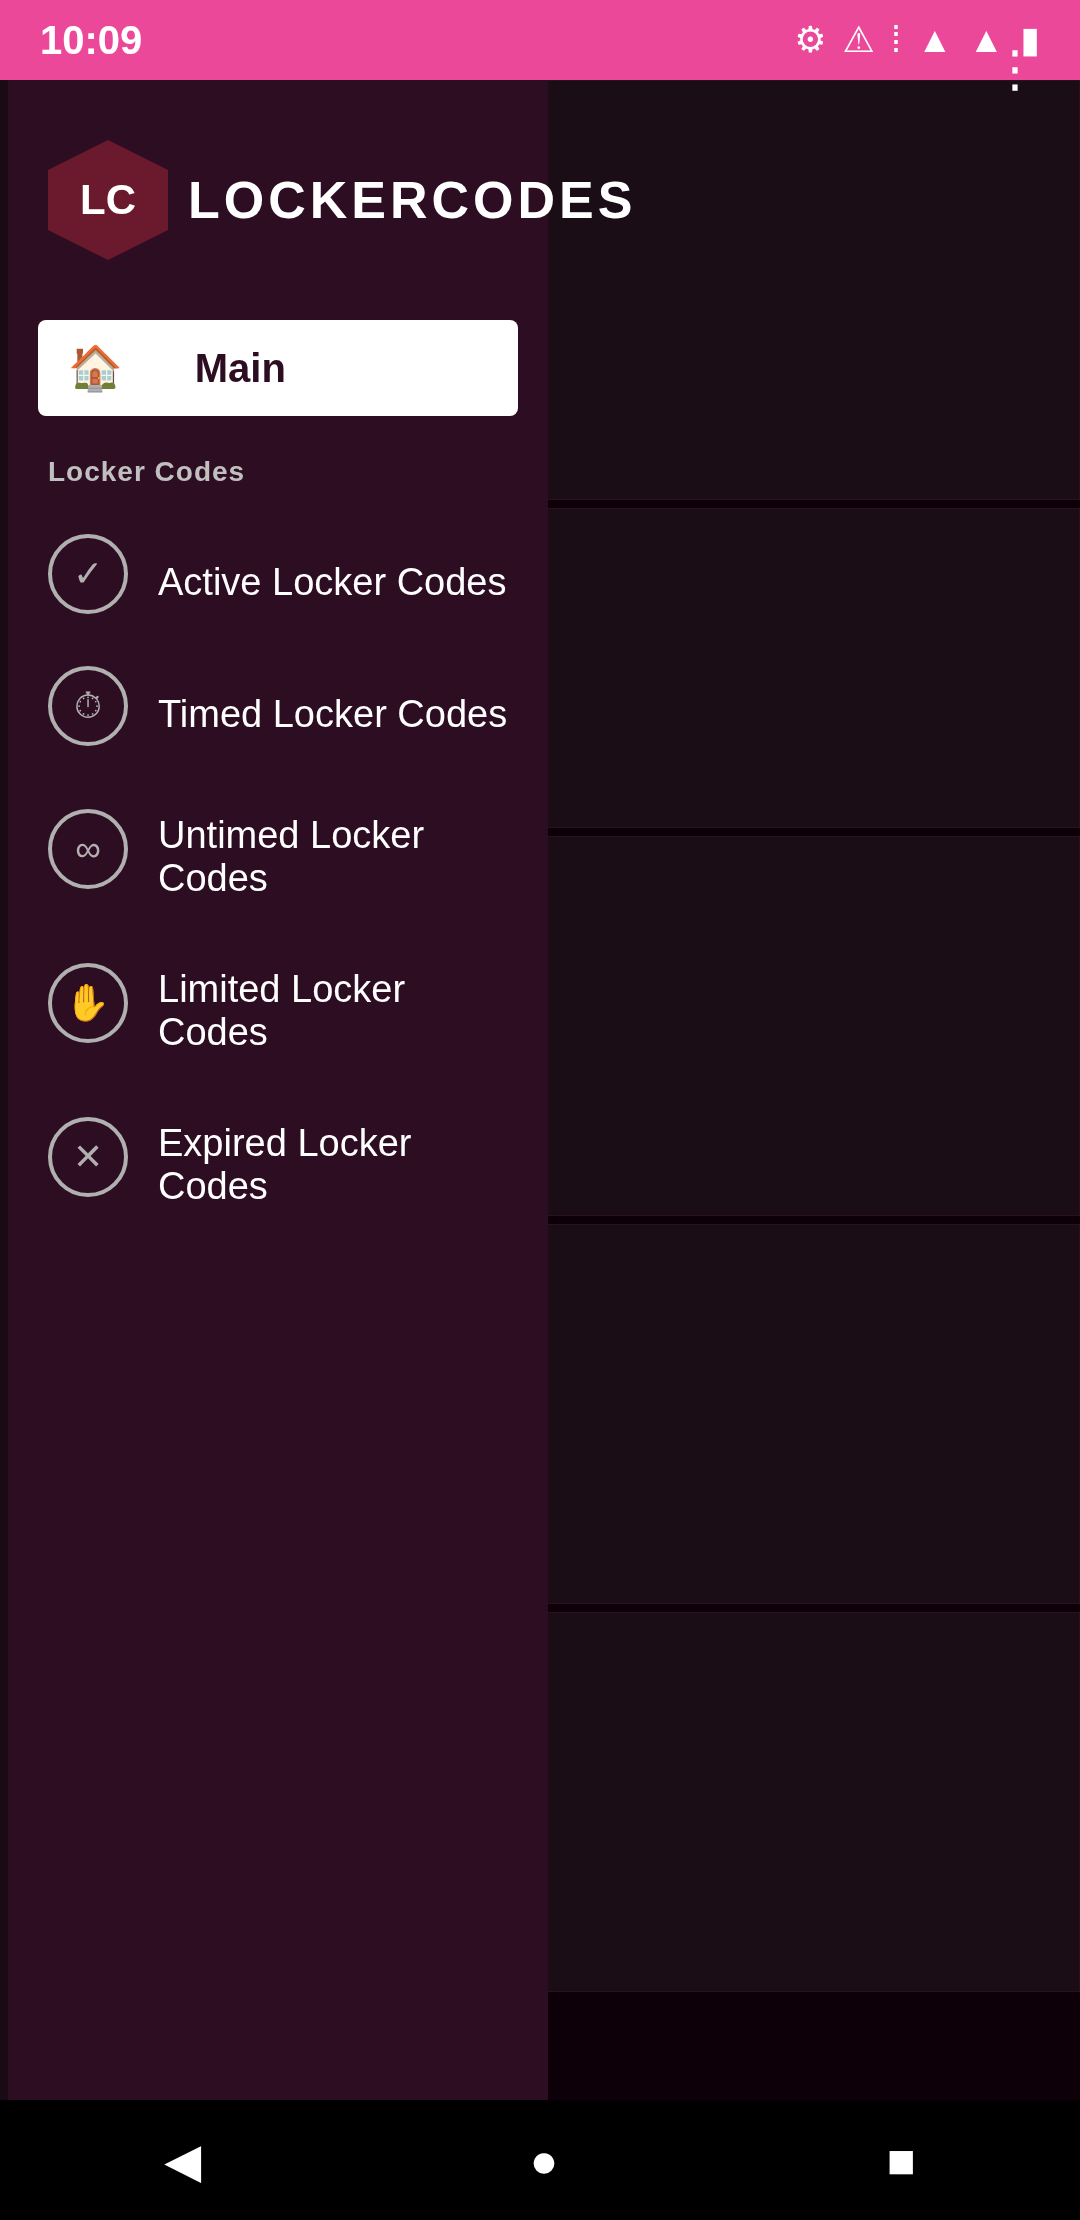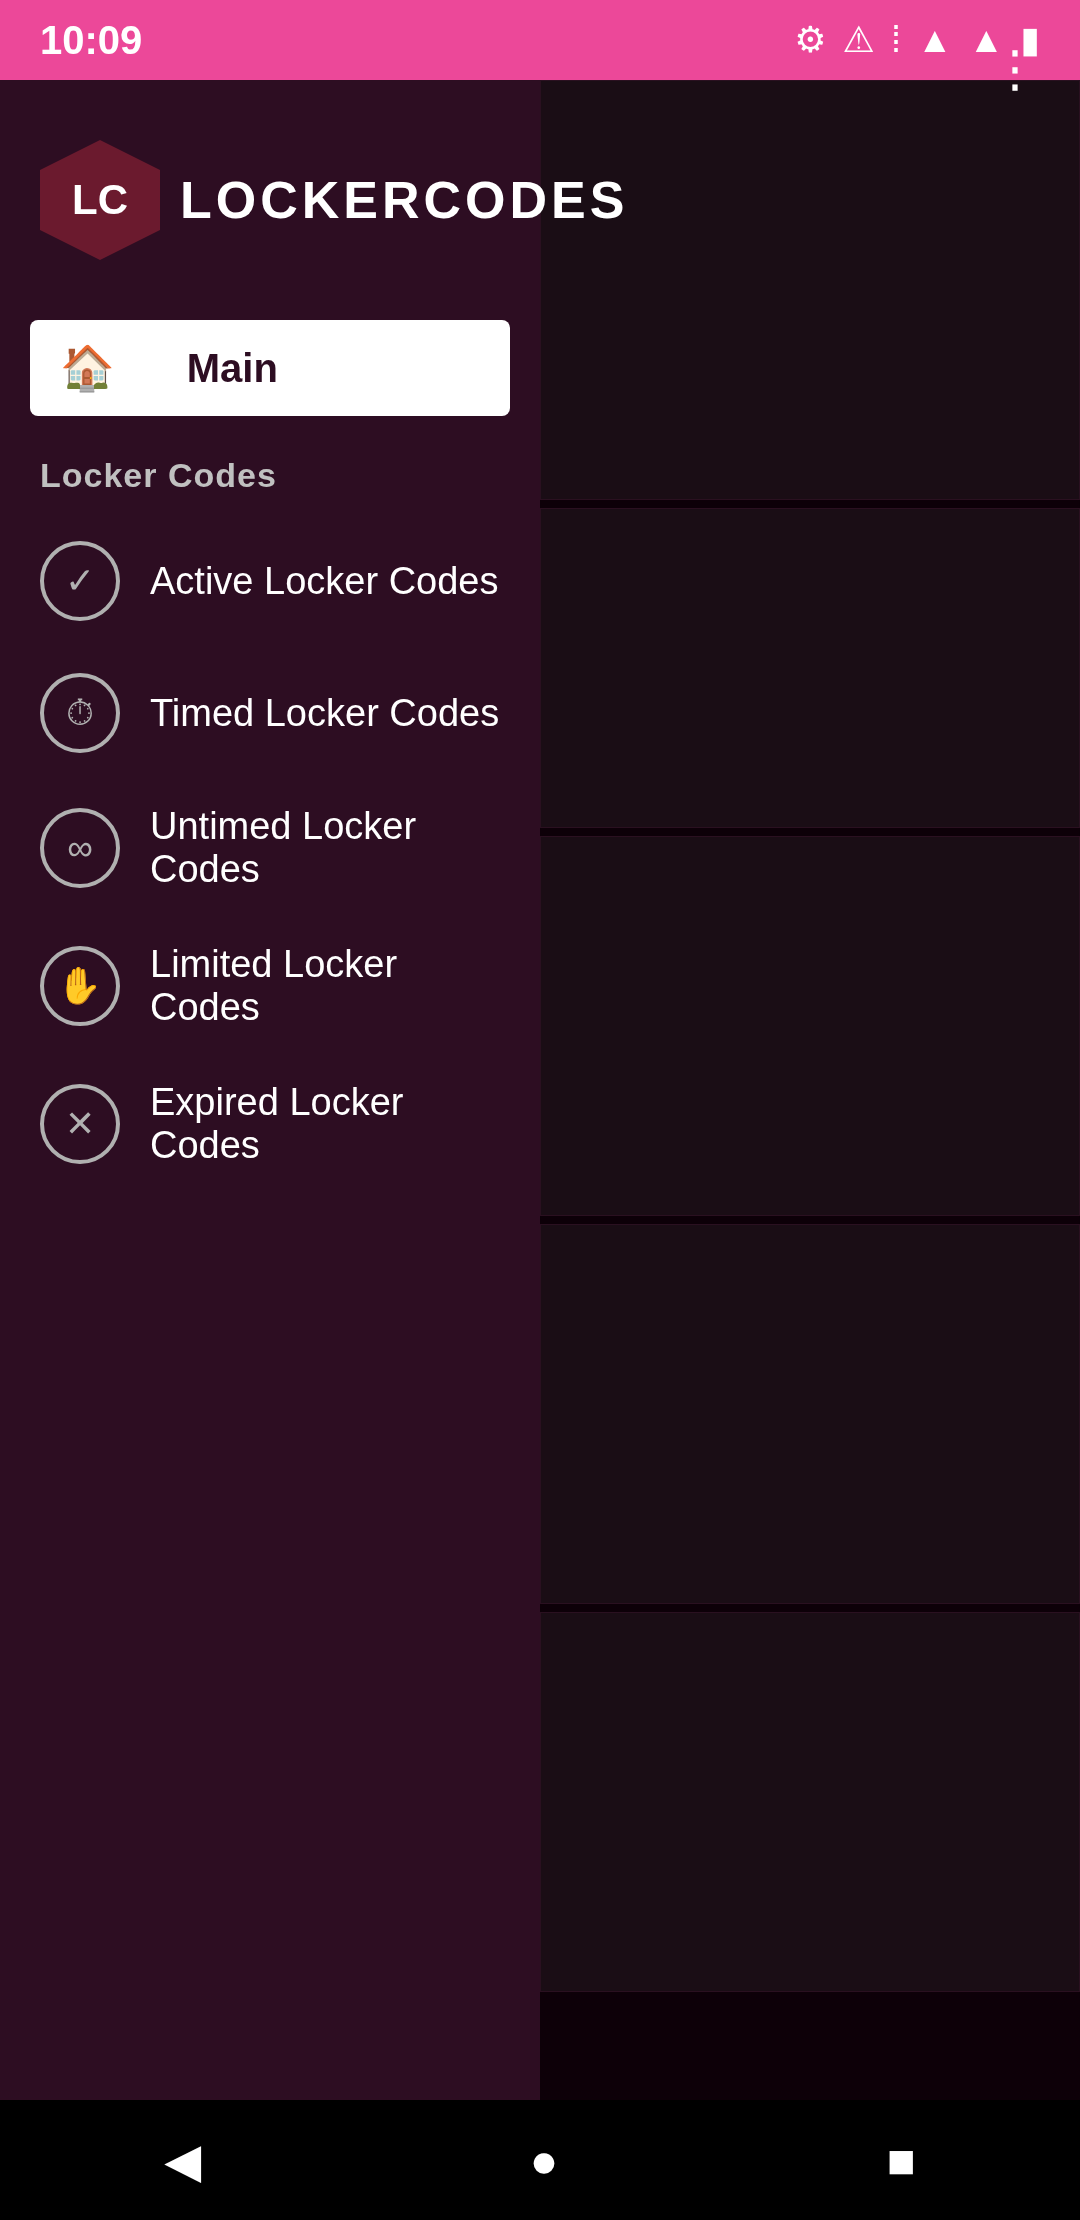--- a/index.html
+++ b/index.html
@@ -65,21 +65,21 @@
     .bg-panel-1 { height: 420px; margin-top: 80px; }
     .bg-panel-2 { height: 320px; }
     .bg-panel-3 { height: 380px; }
     .bg-panel-4 { height: 380px; }
     .bg-panel-5 { height: 380px; }
 
     
     .drawer {
       position: absolute;
       top: 0;
-      left: 0;
+      left: 8px;
       width: 540px;
       height: 100%;
       background: #2d0d22;
       z-index: 20;
       display: flex;
       flex-direction: column;
     }
 
     
     .logo-area {
@@ -156,21 +156,21 @@
       margin-left: 48px;
     }
 
     
     .section-header {
       padding: 20px 40px 10px 40px;
     }
 
     .section-title {
       color: #c0c0c0;
-      font-size: 34px;
+      font-size: 28px;
       font-weight: 600;
       letter-spacing: 1px;
       text-align: center;
     }
 
     
     .nav-items {
       display: flex;
       flex-direction: column;
       padding: 10px 0;
@@ -219,20 +219,21 @@
 
     .nav-icon-circle.x-circle {
       border-color: #b0b0b0;
       color: #b0b0b0;
     }
 
     .nav-item-label {
       color: #ffffff;
       font-size: 38px;
       font-weight: 500;
+      margin-top: 16px;
     }
 
     
     .more-options {
       position: absolute;
       top: 20px;
       right: 20px;
       z-index: 30;
       color: #ffffff;
       font-size: 50px;

